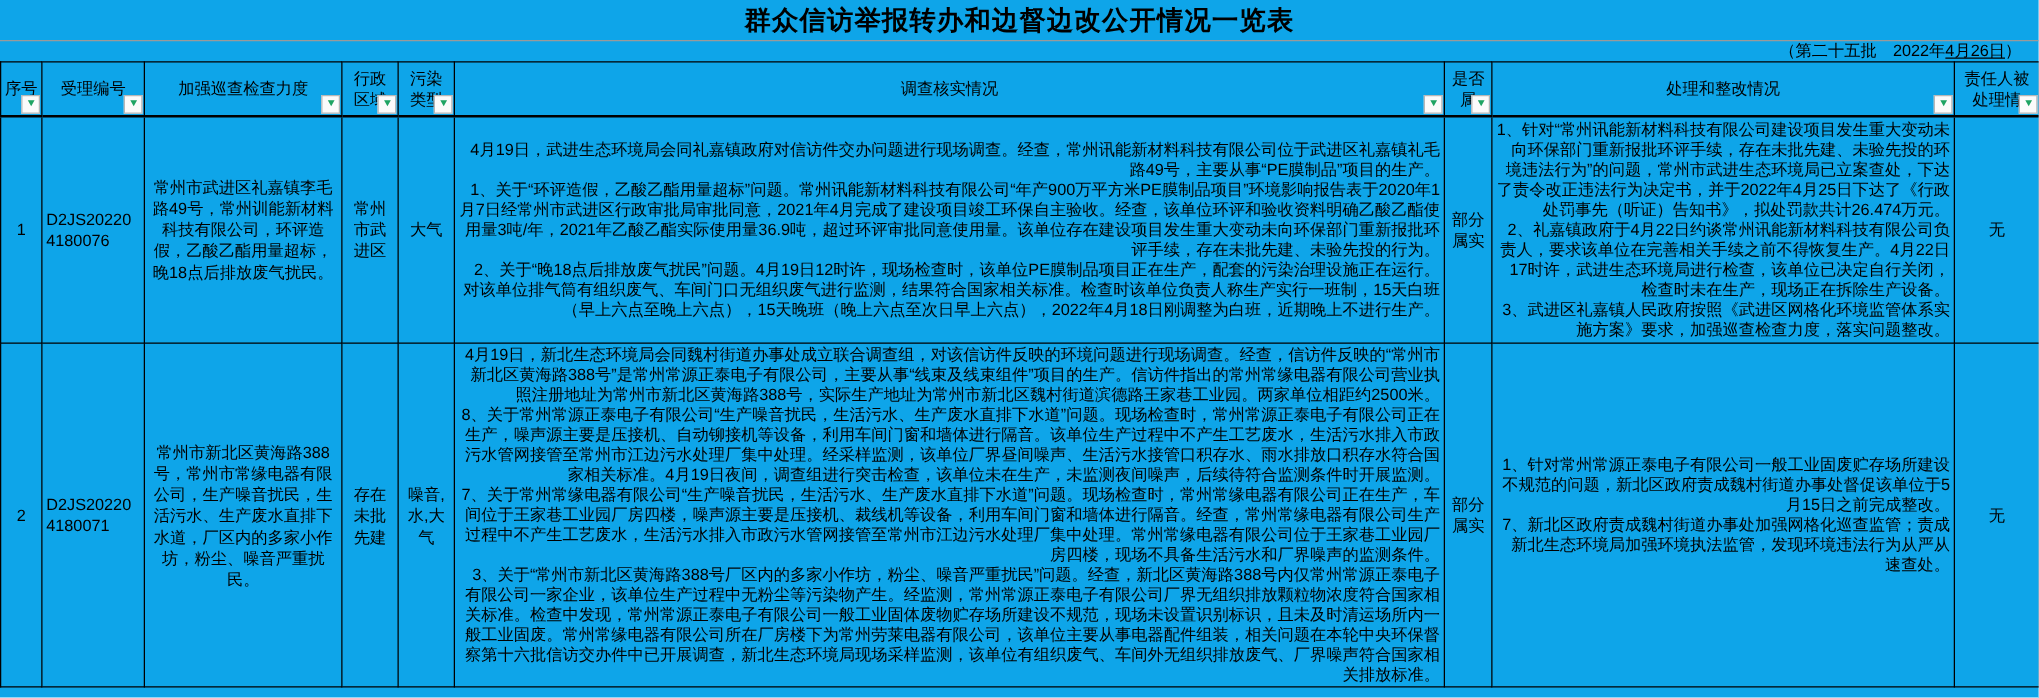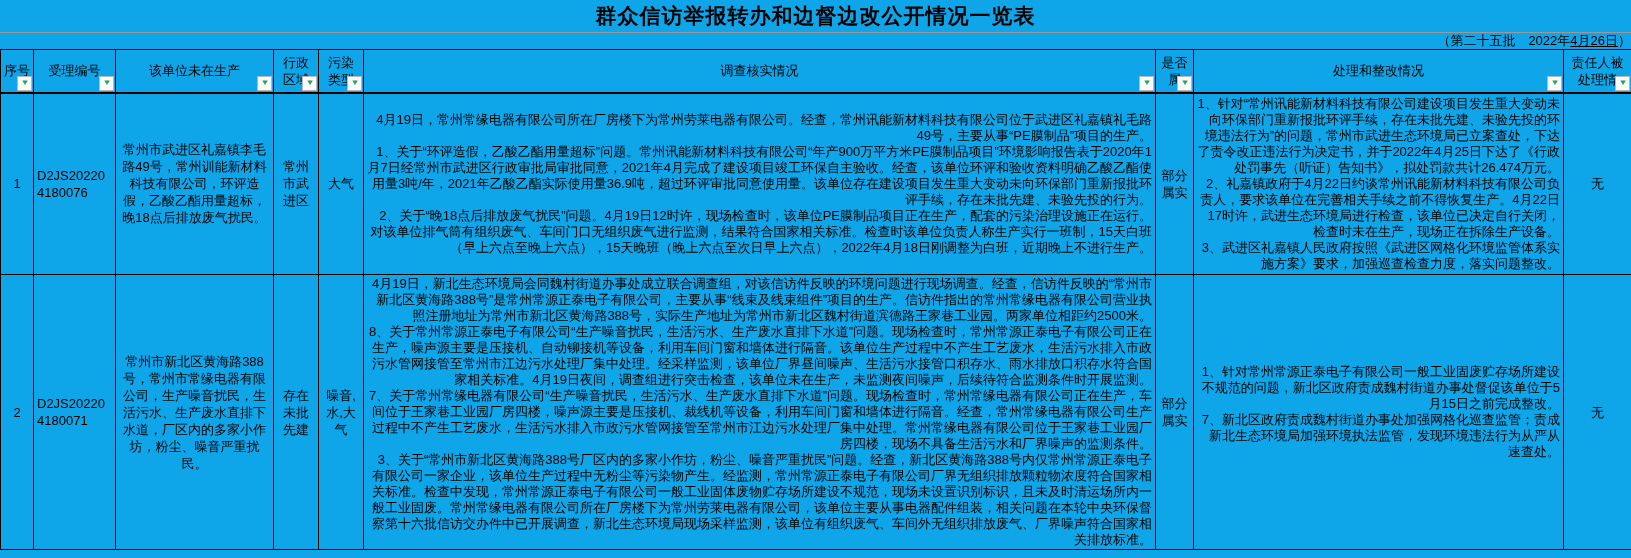--- a/index.html
+++ b/index.html
@@ -17,20 +17,21 @@
     border-bottom:1px solid #9a9a9a;
     box-sizing:border-box;
   }
   .title-row h1{
     margin:0;font-size:21px;font-weight:700;letter-spacing:1px;
   }
   .subtitle-row{
     height:16px;line-height:15px;
     text-align:right;
     font-size:13px;
+    padding-right:14px;
     box-sizing:border-box;
   }
   .subtitle-row .u{text-decoration:underline;}
   table.grid{
     border-collapse:collapse;
     table-layout:fixed;
     width:1631px;
   }
   table.grid th, table.grid td{
     border:1px solid #000;
@@ -115,21 +116,21 @@
               <span class="tri">▼</span>
             </span>
       </th>
       <th>
         <span>受理编号</span>
         <span class="filter-btn">
               <span class="tri">▼</span>
             </span>
       </th>
       <th>
-        <span>该单位未在生产</span>
+        <span>加强巡查检查力度</span>
         <span class="filter-btn">
               <span class="tri">▼</span>
             </span>
       </th>
       <th>
         <span>行政区域</span>
         <span class="filter-btn">
               <span class="tri">▼</span>
             </span>
       </th>
@@ -165,21 +166,21 @@
       </th>
     </tr>
 
     <tr class="r1">
       <td class="center">1</td>
       <td class="wrapnum">D2JS202204180076</td>
       <td class="problem">常州市武进区礼嘉镇李毛路49号，常州训能新材料科技有限公司，环评造假，乙酸乙酯用量超标，晚18点后排放废气扰民。</td>
       <td class="center">常州市武进区</td>
       <td class="center">大气</td>
       <td class="longtext">
-            <div class="para">4月19日，常州常缘电器有限公司所在厂房楼下为常州劳莱电器有限公司。经查，常州讯能新材料科技有限公司位于武进区礼嘉镇礼毛路49号，主要从事“PE膜制品”项目的生产。</div>
+            <div class="para">4月19日，武进生态环境局会同礼嘉镇政府对信访件交办问题进行现场调查。经查，常州讯能新材料科技有限公司位于武进区礼嘉镇礼毛路49号，主要从事“PE膜制品”项目的生产。</div>
             <div class="para">1、关于“环评造假，乙酸乙酯用量超标”问题。常州讯能新材料科技有限公司“年产900万平方米PE膜制品项目”环境影响报告表于2020年1月7日经常州市武进区行政审批局审批同意，2021年4月完成了建设项目竣工环保自主验收。经查，该单位环评和验收资料明确乙酸乙酯使用量3吨/年，2021年乙酸乙酯实际使用量36.9吨，超过环评审批同意使用量。该单位存在建设项目发生重大变动未向环保部门重新报批环评手续，存在未批先建、未验先投的行为。</div>
             <div class="para">2、关于“晚18点后排放废气扰民”问题。4月19日12时许，现场检查时，该单位PE膜制品项目正在生产，配套的污染治理设施正在运行。对该单位排气筒有组织废气、车间门口无组织废气进行监测，结果符合国家相关标准。检查时该单位负责人称生产实行一班制，15天白班（早上六点至晚上六点），15天晚班（晚上六点至次日早上六点），2022年4月18日刚调整为白班，近期晚上不进行生产。</div>
           </td>
       <td class="center">部分属实</td>
       <td class="longtext">
             <div class="para">1、针对“常州讯能新材料科技有限公司建设项目发生重大变动未向环保部门重新报批环评手续，存在未批先建、未验先投的环境违法行为”的问题，常州市武进生态环境局已立案查处，下达了责令改正违法行为决定书，并于2022年4月25日下达了《行政处罚事先（听证）告知书》，拟处罚款共计26.474万元。</div>
             <div class="para">2、礼嘉镇政府于4月22日约谈常州讯能新材料科技有限公司负责人，要求该单位在完善相关手续之前不得恢复生产。4月22日17时许，武进生态环境局进行检查，该单位已决定自行关闭，检查时未在生产，现场正在拆除生产设备。</div>
             <div class="para">3、武进区礼嘉镇人民政府按照《武进区网格化环境监管体系实施方案》要求，加强巡查检查力度，落实问题整改。</div>
           </td>
       <td class="center">无</td>

